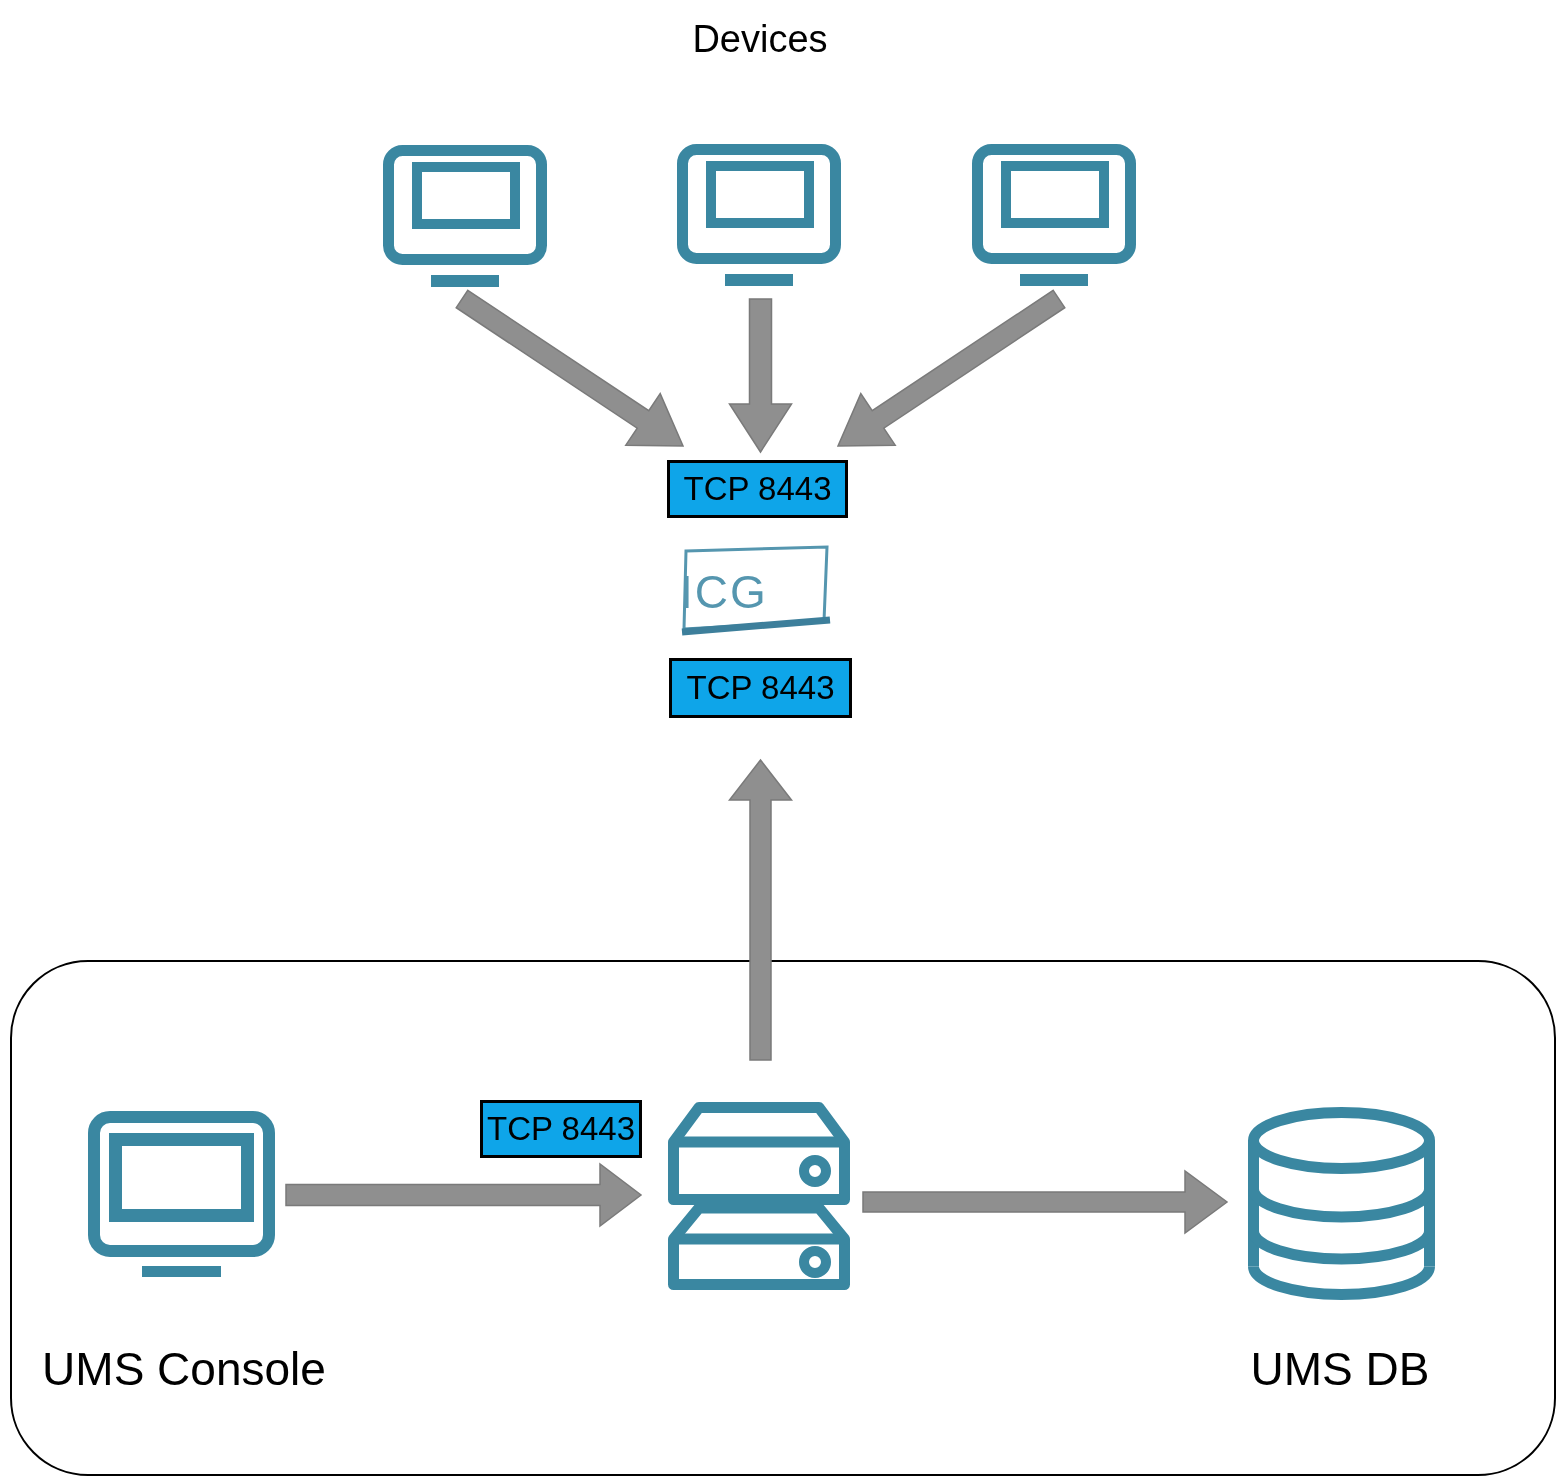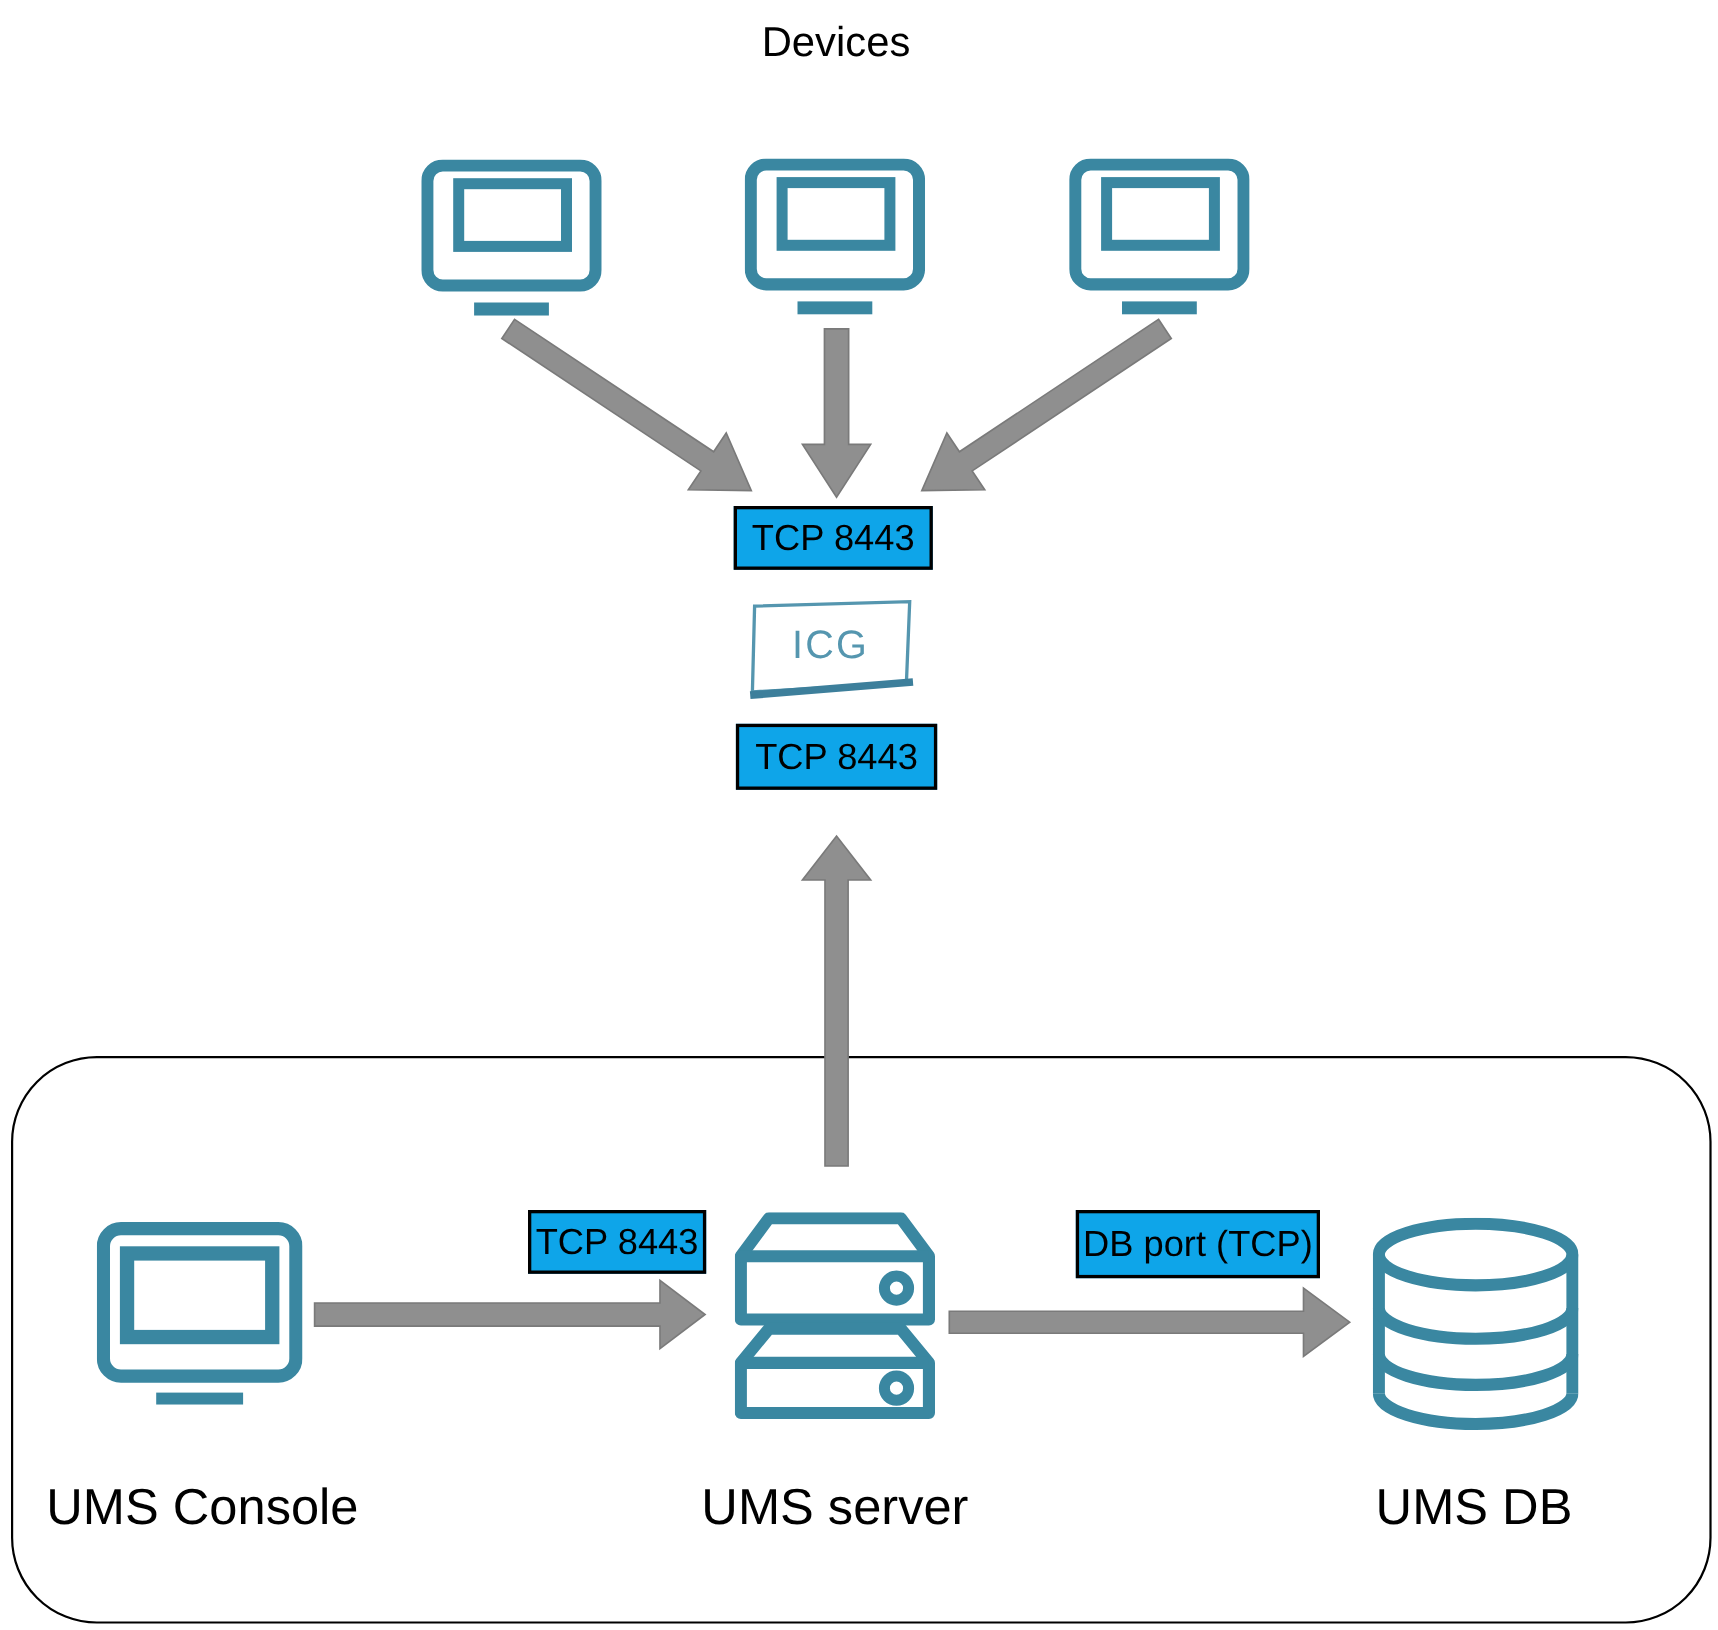--- a/index.html
+++ b/index.html
@@ -56,22 +56,22 @@
     position: absolute;
     top: 1342px;
     text-align: center;
     font-size: 46px;
     color: var(--text-color, #000);
     white-space: nowrap;
   }
   .icg-text {
     position: absolute;
     left: 680px; top: 565px; width: 150px;
-    text-align: center;
-    font-size: 36px;
+    text-align: left;
+    font-size: 46px;
     letter-spacing: 2px;
     color: var(--icg-teal, #5596AF);
   }
 </style>
 </head>
 <body>
 
 <div class="canvas">
 
   <div class="zone"></div>
@@ -99,21 +99,20 @@
     <polygon class="arrow" points="749.5,299 771.5,299 771.5,404 791.5,404 760.5,452 729.5,404 749.5,404"></polygon>
     <polygon class="arrow" points="1053.2,290.3 1064.8,307.7 883.8,428.1 895.2,445.2 838,446 860.8,393.6 872.2,410.7"></polygon>
     <polygon class="arrow" points="750,1060 750,800 729.5,800 760.5,760 791.5,800 771,800 771,1060"></polygon>
     <polygon class="arrow" points="286,1184.5 600,1184.5 600,1164 641,1195 600,1226 600,1205.5 286,1205.5"></polygon>
     <polygon class="arrow" points="863,1192 1185,1192 1185,1171 1227,1202 1185,1233 1185,1212 863,1212"></polygon>
   </svg>
 
   <div class="port-label" style="left:667px;top:460px;width:181px;height:58px">TCP 8443</div>
   <div class="port-label" style="left:669px;top:658px;width:183px;height:60px">TCP 8443</div>
   <div class="port-label" style="left:480px;top:1100px;width:162px;height:58px">TCP 8443</div>
-  <div class="port-label" style="left:978px;top:1100px;width:222px;height:62px">DB port (TCP)</div>
 
   <svg class="abs" style="left:680px;top:542px" width="152" height="96" viewBox="0 0 152 96">
     <path class="icg-line" stroke-width="3" d="M6,9 L147,5 L144,79 L4,87 Z"></path>
     <path class="icg-thick" stroke-width="7" d="M2,90 L150,78"></path>
   </svg>
   <div class="icg-text">ICG</div>
 
   <svg class="abs" style="left:88px;top:1111px" width="187" height="166" viewBox="0 0 187 166">
     <rect class="stroke-teal" x="6" y="6" width="175" height="134" rx="16" stroke-width="12"></rect>
     <rect class="stroke-teal" x="27.5" y="28.5" width="132" height="76" stroke-width="13"></rect>
@@ -131,16 +130,15 @@
 
   <svg class="abs" style="left:1248px;top:1107px" width="187" height="193" viewBox="0 0 187 193">
     <ellipse class="stroke-teal" stroke-width="11" cx="93.5" cy="33.5" rx="88" ry="28"></ellipse>
     <path class="stroke-teal" stroke-width="11" d="M5.5,33.5 L5.5,159.5 M181.5,33.5 L181.5,159.5"></path>
     <path class="stroke-teal" stroke-width="11" d="M5.5,82 A88,28 0 0 0 181.5,82"></path>
     <path class="stroke-teal" stroke-width="11" d="M5.5,124 A88,28 0 0 0 181.5,124"></path>
     <path class="stroke-teal" stroke-width="11" d="M5.5,159.5 A88,28 0 0 0 181.5,159.5"></path>
   </svg>
 
   <div class="node-label" style="left:4px;width:360px">UMS Console</div>
-  <div class="node-label" style="left:559px;width:400px">UMS server</div>
   <div class="node-label" style="left:1140px;width:400px">UMS DB</div>
 
 </div>
 
 </body></html>

